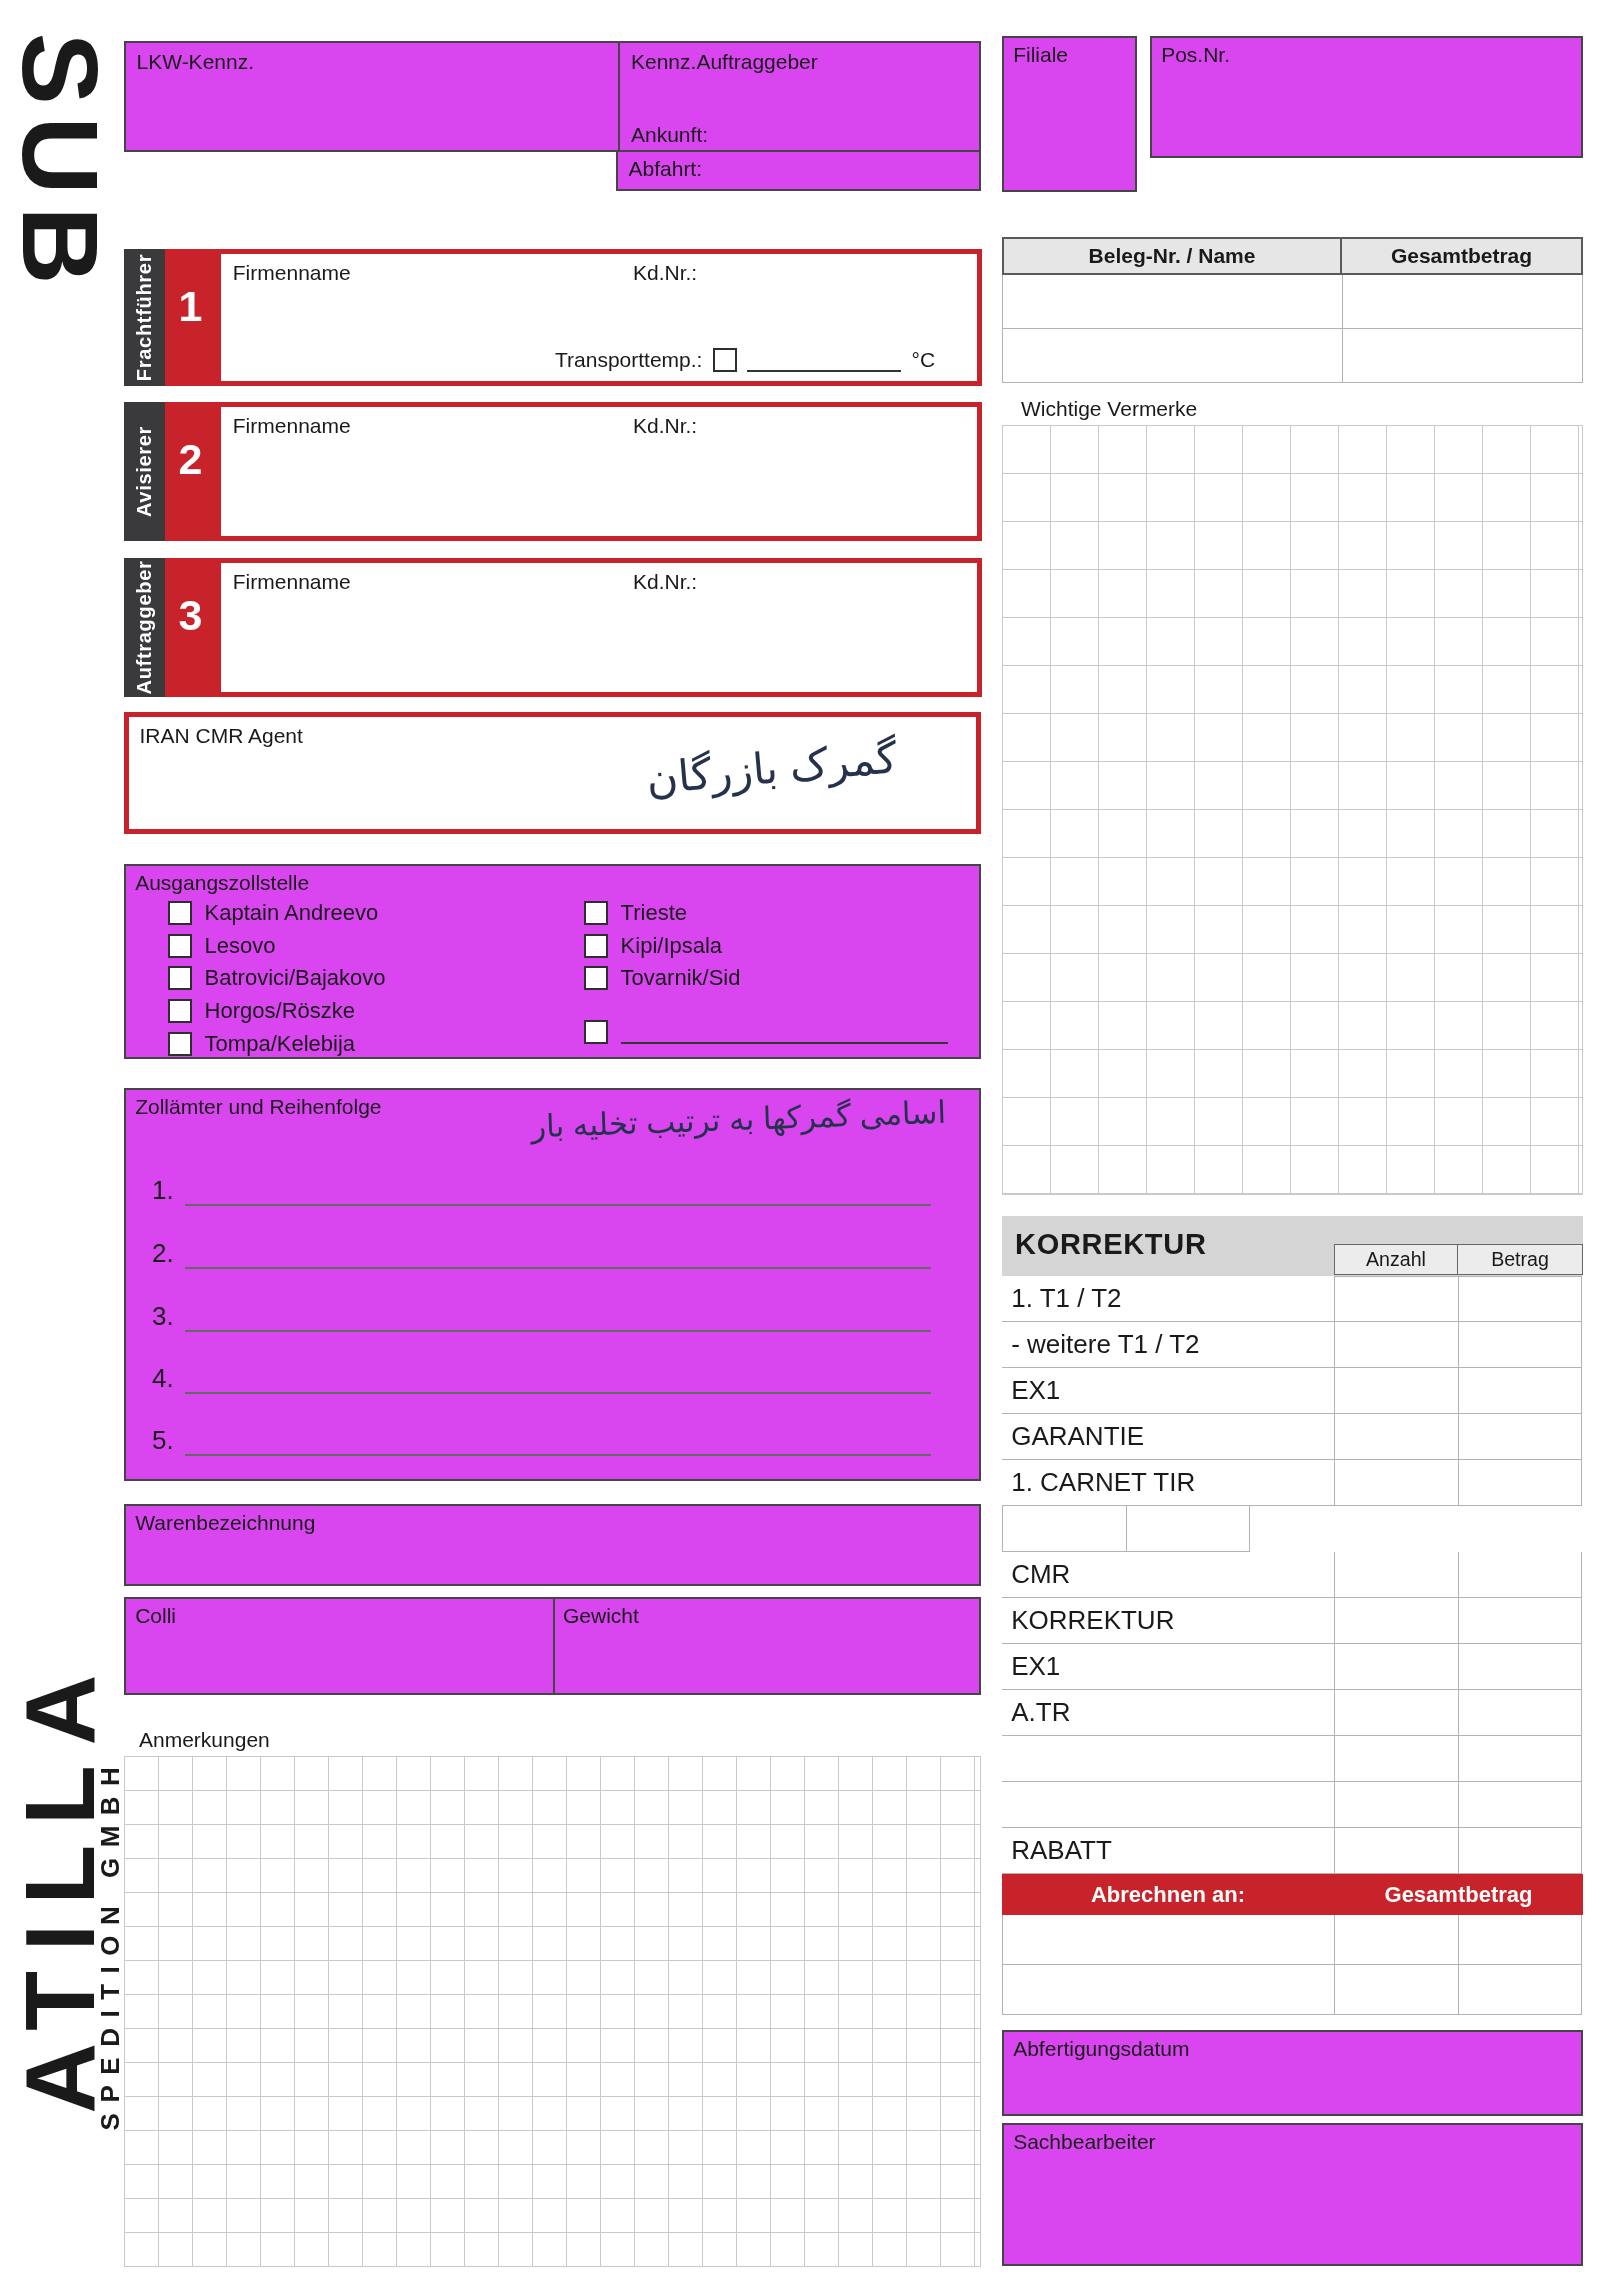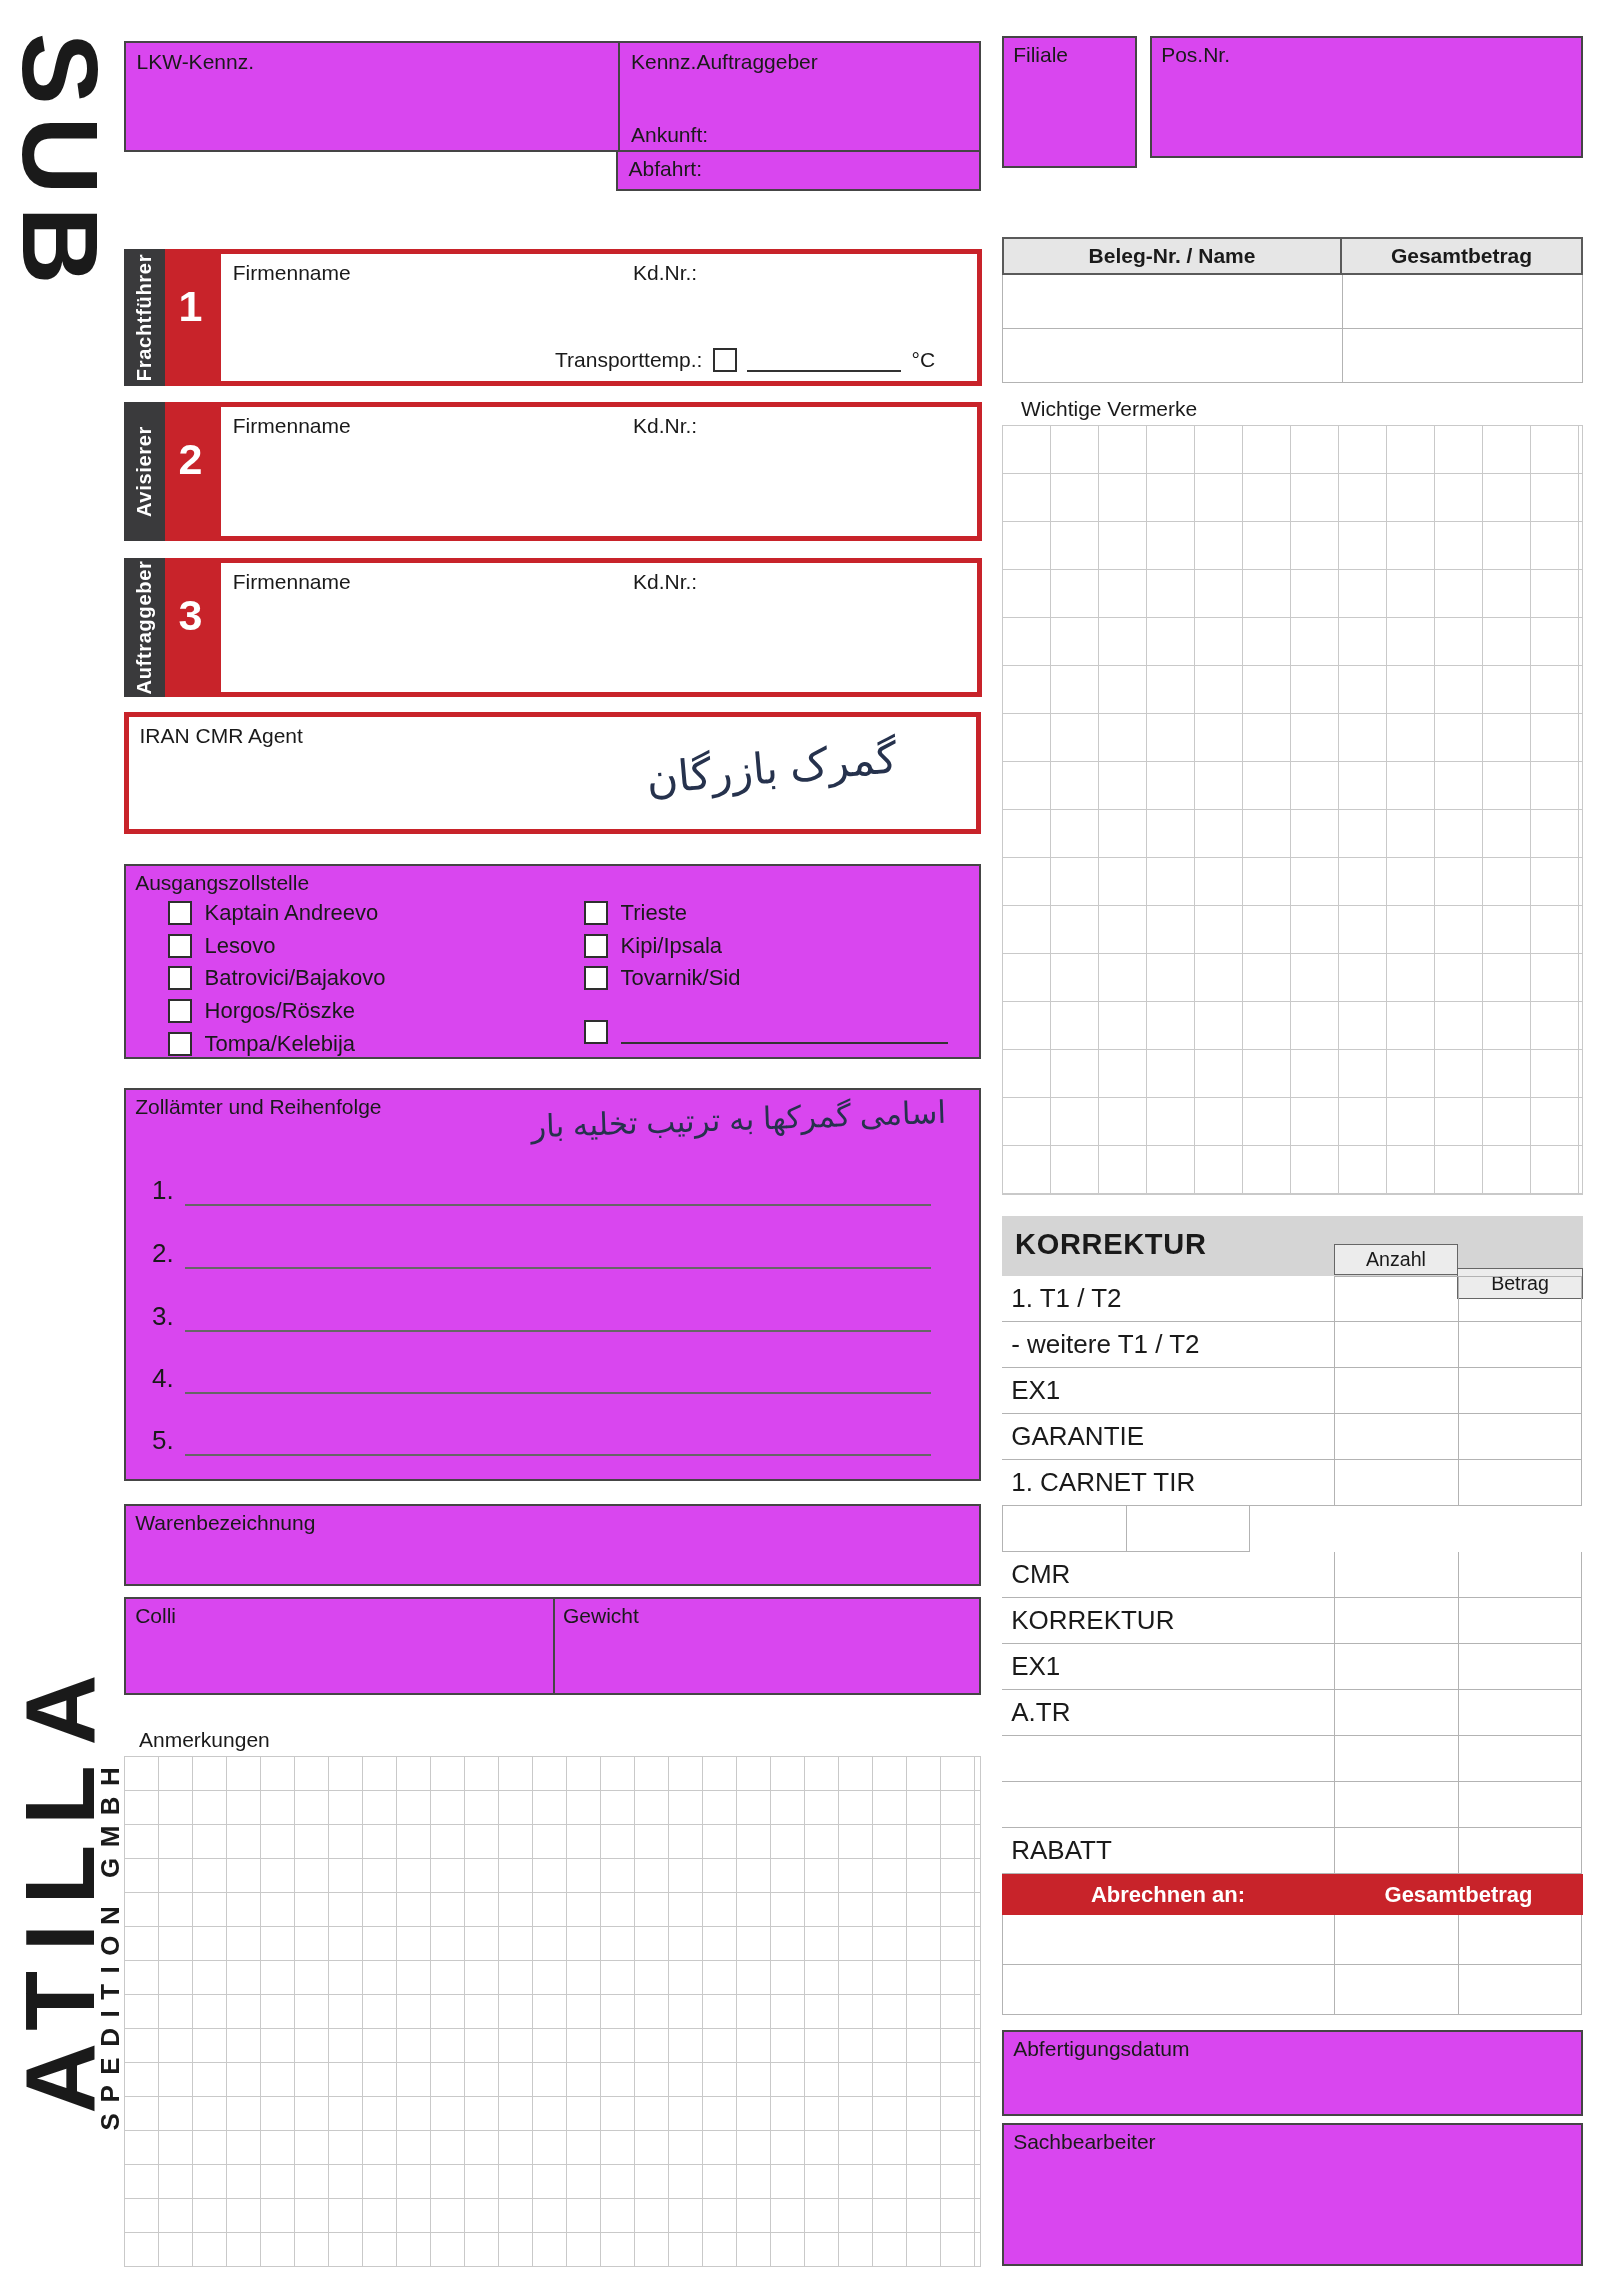--- a/index.html
+++ b/index.html
@@ -87,21 +87,21 @@
   <div class="box" style="left:124px;top:41px;width:857px;height:111px;">
     <div class="divider-v" style="left:492px;"></div>
     <div class="abs lbl" style="left:10.5px;top:6.5px;">LKW-Kennz.</div>
     <div class="abs lbl" style="left:505px;top:6.5px;">Kennz.Auftraggeber</div>
     <div class="abs lbl" style="left:505px;top:80px;">Ankunft:</div>
   </div>
   <div class="box" style="left:616px;top:152px;width:365px;height:39px;border-top:none;">
     <div class="abs lbl" style="left:10.5px;top:5.2px;">Abfahrt:</div>
   </div>
 
-  <div class="box" style="left:1002px;top:36px;width:135px;height:132px;">
+  <div class="box" style="left:1002px;top:36px;width:135px;height:156px;">
     <div class="boxlabel lbl">Filiale</div>
   </div>
   <div class="box" style="left:1150px;top:36px;width:433px;height:122px;">
     <div class="boxlabel lbl">Pos.Nr.</div>
   </div>
 
   <div class="bar-table">
     <div class="bar-th">
       <div class="bth" style="width:340px;">Beleg-Nr. / Name</div>
       <div class="bth c2" style="width:241px;">Gesamtbetrag</div>
@@ -246,21 +246,21 @@
   <div class="abs vtext" style="left:14.4px;top:1590px;width:92px;height:589px;">
     <span class="rotccw atilla-word">ATILLA</span>
   </div>
   <div class="abs vtext" style="left:92px;top:1714px;width:38px;height:458px;">
     <span class="rotccw sped-word">SPEDITION GMBH</span>
   </div>
 
   <div class="ab-header">
     <span class="ab-title">KORREKTUR</span>
     <div class="ab-colhdr" style="left:332px;top:27.5px;width:124px;">Anzahl</div>
-    <div class="ab-colhdr" style="left:455px;top:27.5px;width:126px;margin-top:24px;">Betrag</div>
+    <div class="ab-colhdr" style="left:455px;top:27.5px;width:126px;">Betrag</div>
   </div>
 
   <div class="ab-rows">
     <div class="arow first">
       <div class="lblcell">1. T1 / T2</div>
       <div class="val"></div>
       <div class="val last"></div>
     </div>
     <div class="arow">
       <div class="lblcell"> - weitere T1 / T2</div>

